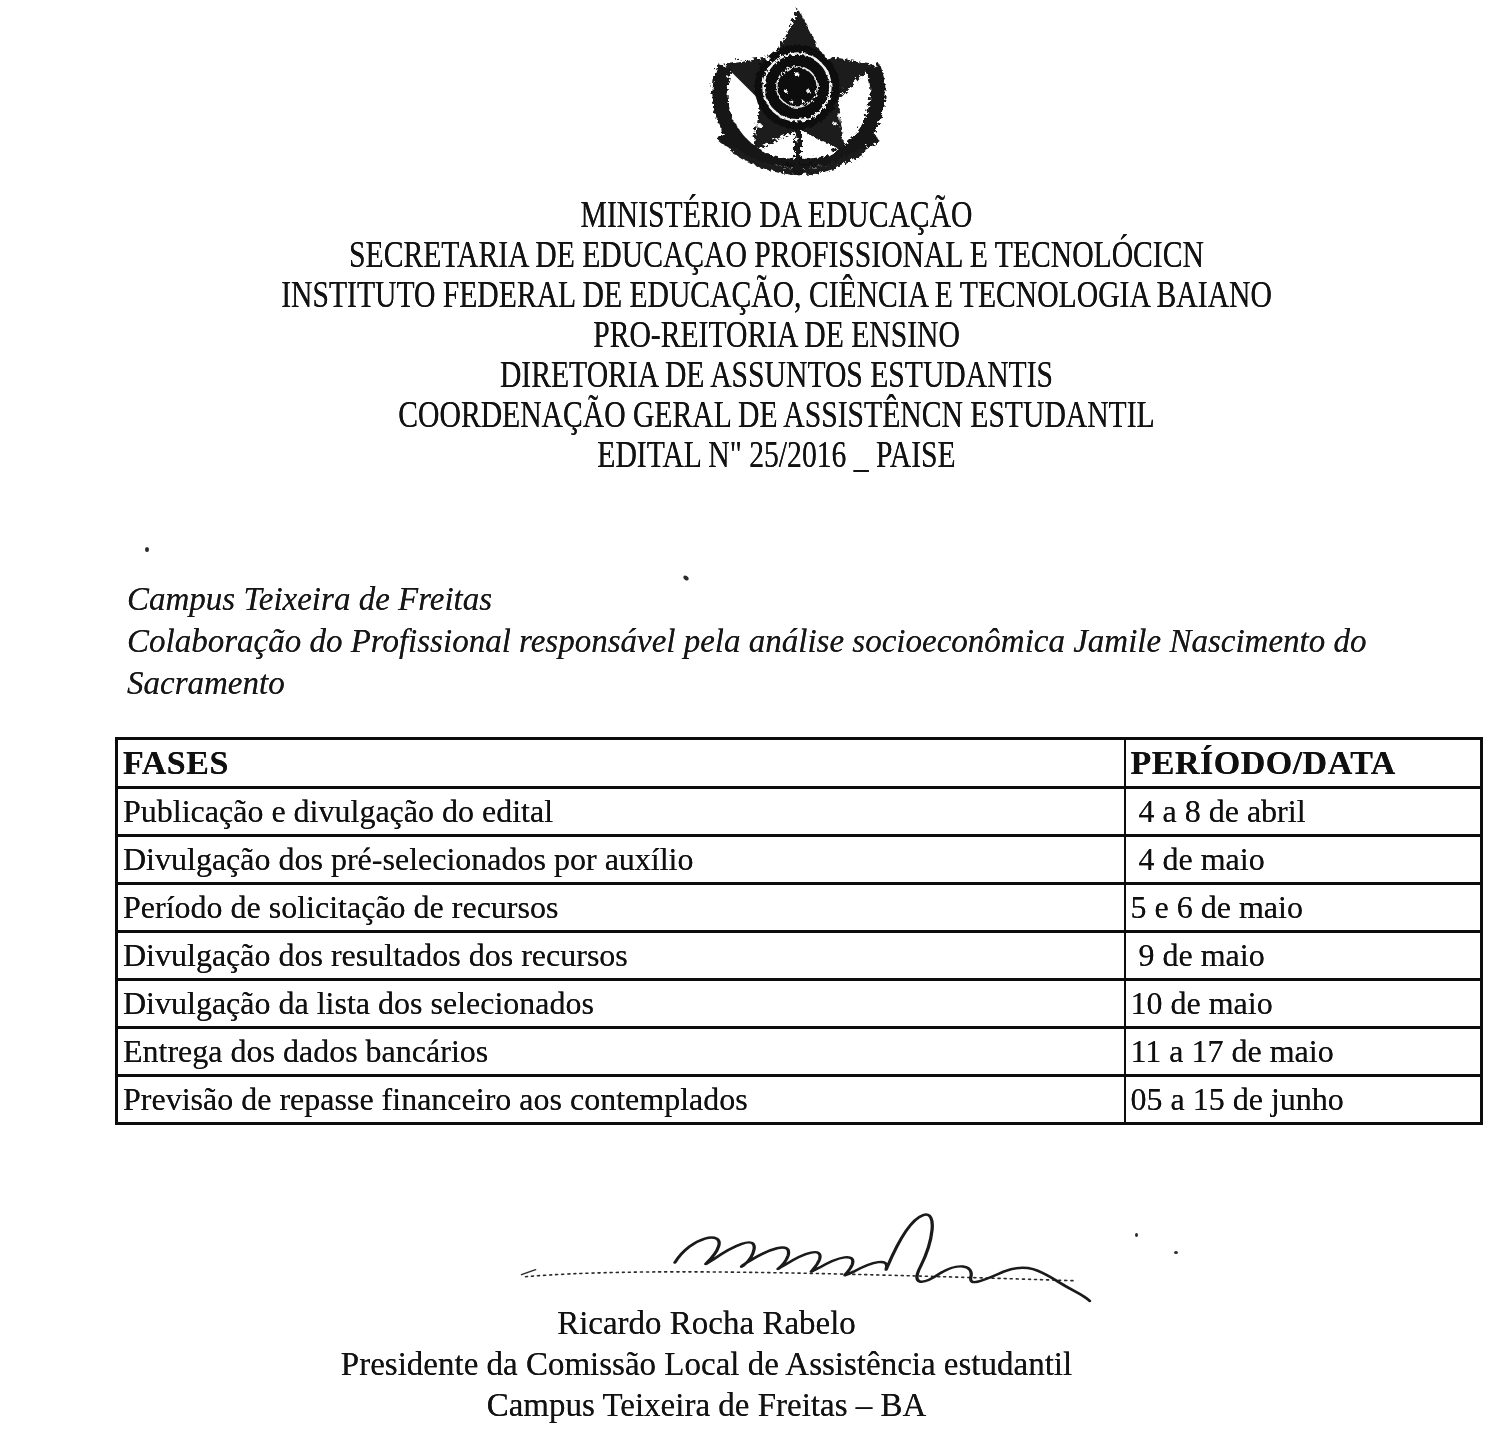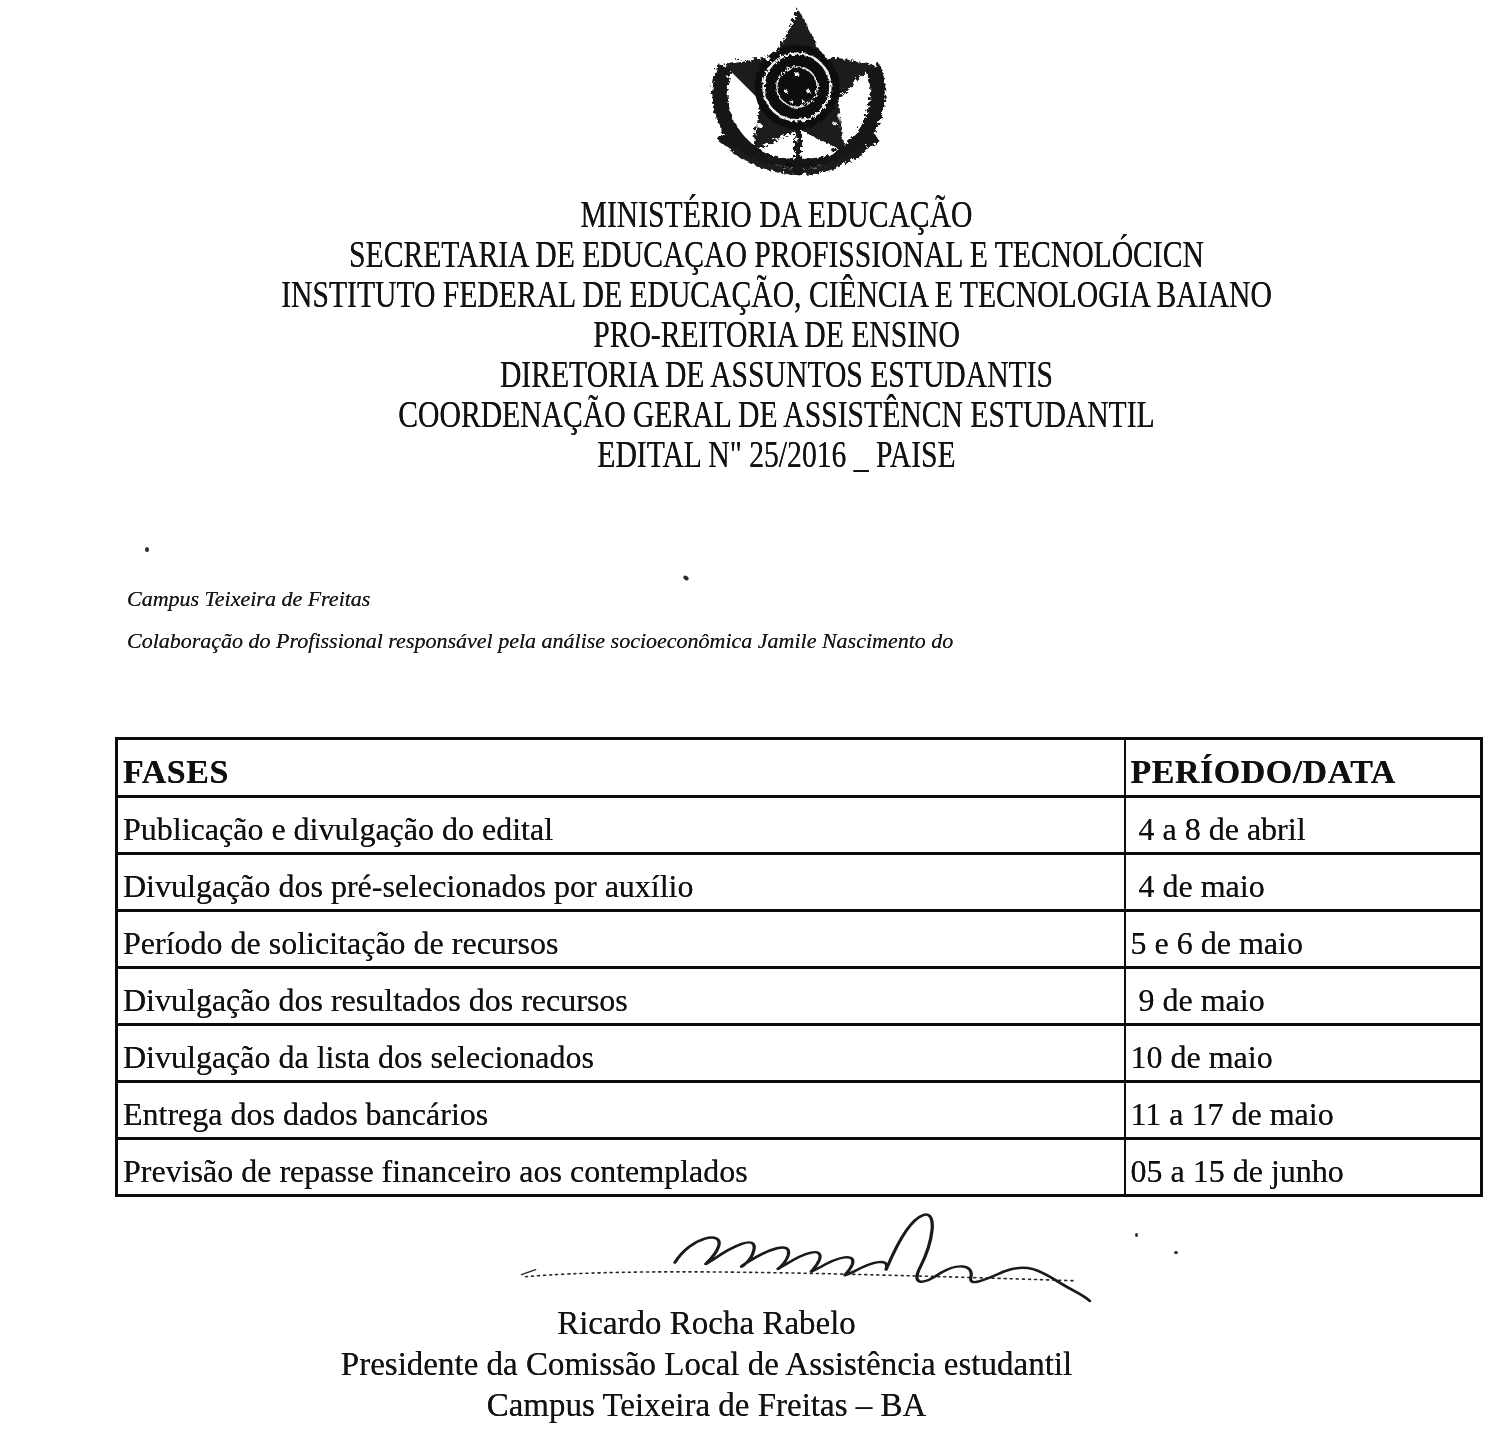--- a/index.html
+++ b/index.html
@@ -35,21 +35,21 @@
     text-shadow: 0 0 0.6px #222;
   }
   .header-line { white-space: nowrap; }
 
   
   .intro {
     position: absolute;
     left: 100px; top: 578px;
     width: 1330px;
     font-style: italic;
-    font-size: 22px;
+    font-size: 33px;
     line-height: 42px;
     color: #161616;
     text-shadow: 0 0 0.5px #333;
   }
 
   
   table.schedule {
     position: absolute;
     left: 88px; top: 737px;
     width: 1365px;
@@ -58,21 +58,21 @@
     font-size: 32px;
     color: #101010;
     text-shadow: 0 0 0.5px #333;
   }
   table.schedule col.c-fase { width: 1008px; }
   table.schedule col.c-data { width: 357px; }
   table.schedule th, table.schedule td {
     border: 2px solid #0c0c0c;
     border-top-width: 3px;
     border-bottom-width: 3px;
-    padding: 13px 4px 4px 5px;
+    padding: 4px 4px 4px 5px;
     text-align: left;
     vertical-align: middle;
     white-space: pre;
     overflow: hidden;
   }
   table.schedule tr { height: 40px; }
   table.schedule tr.head-row { height: 46px; }
   table.schedule th {
     font-size: 34px;
     font-weight: bold;
@@ -164,20 +164,21 @@
     <div class="header-line">INSTITUTO FEDERAL DE EDUCAÇÃO, CIÊNCIA E TECNOLOGIA BAIANO</div>
     <div class="header-line">PRO-REITORIA DE ENSINO</div>
     <div class="header-line">DIRETORIA DE ASSUNTOS ESTUDANTIS</div>
     <div class="header-line">COORDENAÇÃO GERAL DE ASSISTÊNCN ESTUDANTIL</div>
     <div class="header-line">EDITAL N" 25/2016 _ PAISE</div>
   </div>
 
   <div class="intro">
     <div>Campus Teixeira de Freitas</div>
     <div>Colaboração do Profissional responsável pela análise socioeconômica Jamile Nascimento do</div>
+    <div>Sacramento</div>
   </div>
 
   <table class="schedule">
     <colgroup>
         <col class="c-fase">
         <col class="c-data">
       </colgroup>
     <thead>
       <tr class="head-row">
         <th>FASES</th>

